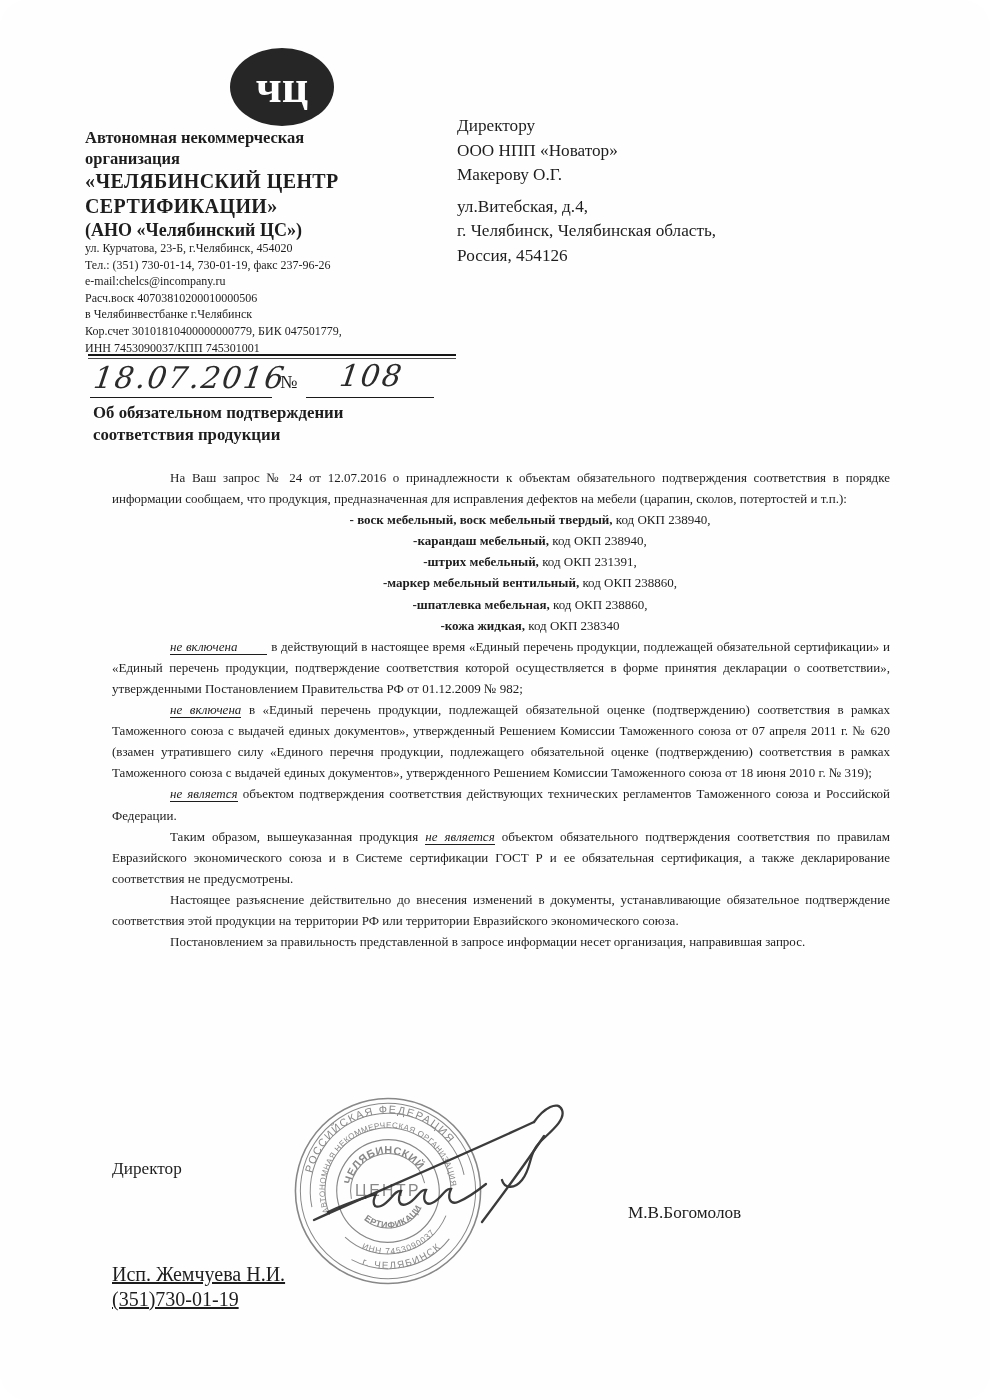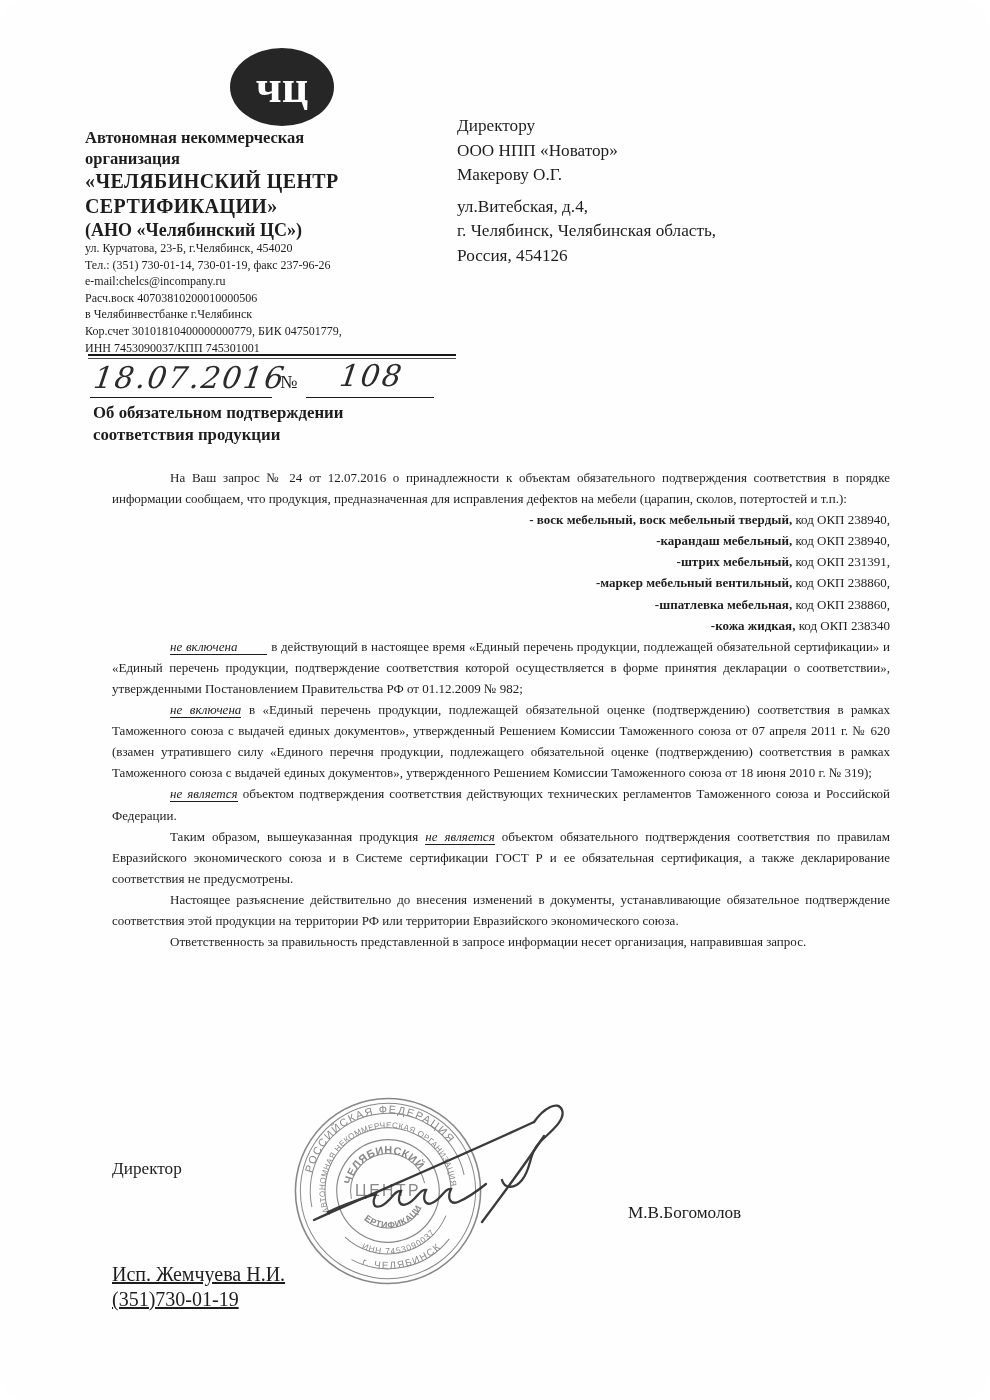--- a/index.html
+++ b/index.html
@@ -31,21 +31,21 @@
   .subject{position:absolute; left:93px; top:402px; font-weight:bold; font-size:16.8px; line-height:21.5px;}
   
   .addr{position:absolute; left:457px; top:114px; font-size:17.2px; line-height:24.5px;}
   .addr-gap{margin-top:7px;}
   
   .body{
     position:absolute; left:112px; top:467px; width:778px;
     font-size:13px; line-height:21.1px; text-align:justify;
   }
   .body p{margin:0; text-indent:58px;}
-  .prod{margin:0; margin-left:48px; text-indent:0; text-align:right;}
+  .prod{margin:0; margin-left:48px; text-indent:0; text-align:center;}
   .prod b{font-weight:bold;}
   .lead{font-style:italic; border-bottom:1.5px solid #1d1d1d;}
   .lead-ext{padding-right:30px;}
   
   .sig-title{position:absolute; left:112px; top:1159px; font-size:17.2px;}
   .sig-name{position:absolute; left:628px; top:1159px; font-size:17.2px;margin-top:44px;}
   .stamp-wrap{position:absolute; left:292px; top:1095px; width:192px; height:192px; opacity:.82;}
   .sign-wrap{position:absolute; left:296px; top:1080px; width:300px; height:170px;}
   
   .footer{position:absolute; left:112px; top:1262px; font-size:20px; line-height:25px;text-decoration:underline;}
@@ -106,21 +106,21 @@
     <p class="prod"><b>-карандаш мебельный,</b><span> код ОКП 238940,</span></p>
     <p class="prod"><b>-штрих мебельный,</b><span> код ОКП 231391,</span></p>
     <p class="prod"><b>-маркер мебельный вентильный,</b><span> код ОКП 238860,</span></p>
     <p class="prod"><b>-шпатлевка мебельная,</b><span> код ОКП 238860,</span></p>
     <p class="prod"><b>-кожа жидкая,</b><span> код ОКП 238340</span></p>
     <p><span class="lead lead-ext">не включена</span><span> в действующий в настоящее время  «Единый перечень продукции, подлежащей обязательной сертификации» и «Единый перечень продукции, подтверждение соответствия которой осуществляется в форме принятия декларации о соответствии», утвержденными Постановлением Правительства РФ от 01.12.2009 № 982;</span></p>
     <p><span class="lead">не включена</span><span> в «Единый перечень продукции, подлежащей обязательной оценке (подтверждению) соответствия в рамках Таможенного союза с выдачей единых документов», утвержденный Решением Комиссии Таможенного союза от 07 апреля 2011 г. № 620 (взамен утратившего силу «Единого перечня продукции, подлежащего обязательной оценке (подтверждению) соответствия в рамках Таможенного союза с выдачей единых документов», утвержденного Решением Комиссии Таможенного союза от 18 июня 2010 г. № 319);</span></p>
     <p><span class="lead">не является</span><span> объектом подтверждения соответствия действующих технических регламентов Таможенного союза и Российской Федерации.</span></p>
     <p><span>Таким образом, вышеуказанная продукция  </span><span class="lead">не является</span><span> объектом обязательного подтверждения соответствия по правилам Евразийского экономического союза и в Системе сертификации ГОСТ Р  и ее обязательная сертификация, а также декларирование соответствия не предусмотрены.</span></p>
     <p>Настоящее разъяснение действительно до внесения изменений в документы, устанавливающие обязательное подтверждение соответствия этой продукции на территории РФ или территории Евразийского экономического союза.</p>
-    <p>Ответственность за правильность представленной в запросе информации несет организация, направившая запрос.</p>
+    <p>Постановлением за правильность представленной в запросе информации несет организация, направившая запрос.</p>
   </div>
 
   <div class="sig-title">Директор</div>
   <div class="sig-name">М.В.Богомолов</div>
 
   <div class="stamp-wrap">
     <svg width="192" height="192" viewBox="0 0 195 195">
       <g transform="rotate(-12 97.5 97.5)" stroke="#6e6e6e" fill="none">
         <circle cx="97.5" cy="97.5" r="94" stroke-width="1.6"></circle>
         <circle cx="97.5" cy="97.5" r="89" stroke-width="1"></circle>

